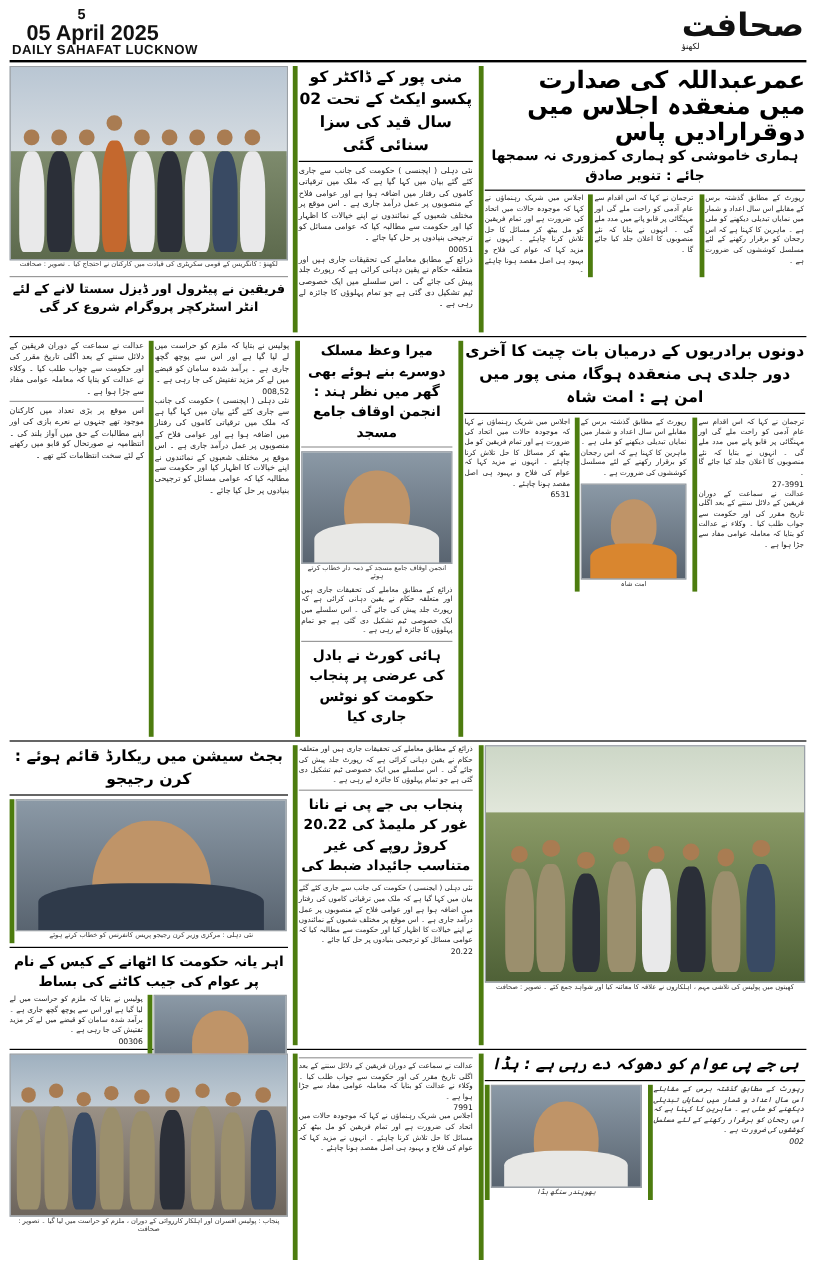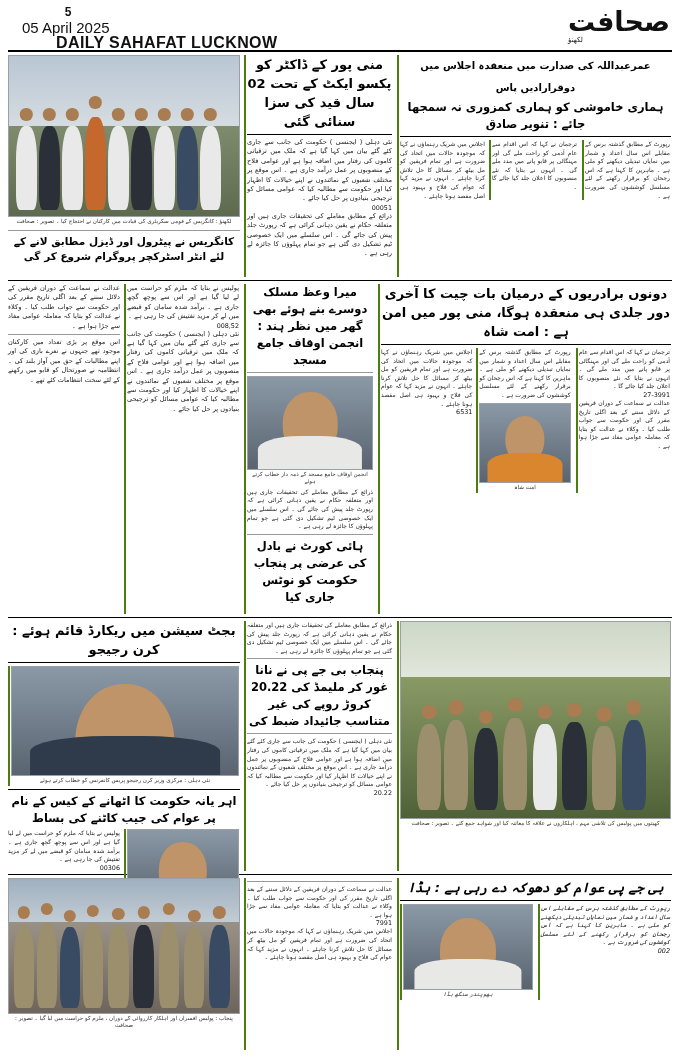--- a/index.html
+++ b/index.html
@@ -3,35 +3,35 @@
 <meta charset="utf-8">
 <style>
   html,body{margin:0;padding:0;background:#ffffff;}
   body{width:680px;height:1061px;font-family:"Liberation Sans",sans-serif;color:#111;overflow:hidden;}
   .page{position:relative;width:680px;height:1061px;background:#fff;box-sizing:border-box;padding:6px 8px;}
 
   
   .masthead{position:relative;height:44px;border-bottom:2px solid #000;margin-bottom:3px;}
   .mh-left{position:absolute;left:0;top:0;text-align:left;}
   .mh-pageno{font-size:12px;font-weight:bold;line-height:13px;text-align:center;width:120px;}
-  .mh-date{font-size:15px;font-weight:normal;line-height:17px;padding-left:14px;}
-  .mh-sub{font-size:16px;font-weight:bold;letter-spacing:.4px;line-height:13px;padding-left:2px;margin-left:46px;}
+  .mh-date{font-size:18px;font-weight:bold;line-height:17px;padding-left:14px;}
+  .mh-sub{font-size:11px;font-weight:bold;letter-spacing:.4px;line-height:13px;padding-left:2px;}
   .mh-logo{position:absolute;right:2px;top:2px;margin-left:16px;}
   .mh-logo .ar{font-family:"DejaVu Sans",sans-serif;font-size:27px;font-weight:bold;line-height:28px;}
   .mh-logo .tiny{font-size:7px;line-height:8px;}
 
   
   .cols{display:flex;gap:4px;}
   .col{flex:1;}
-  .rule-v{border-left:2px solid #4d7c0f;}
+  .rule-v{border-left:4px solid #4d7c0f;}
 
   .urdu{font-family:"DejaVu Sans",sans-serif;direction:rtl;text-align:justify;unicode-bidi:bidi-override;}
   .hl{font-family:"DejaVu Sans",sans-serif;direction:rtl;text-align:center;font-weight:bold;color:#000;}
 
-  .h1{font-size:10px;line-height:22px;}
+  .h1{font-size:20px;line-height:22px;text-align:right;}
   .h2{font-size:13px;line-height:19px;}
   .h3{font-size:11.5px;line-height:17px;}
   .h4{font-size:10.5px;line-height:15px;}
 
   .body-txt{font-size:6.6px;line-height:9.4px;color:#222;text-align:justify;}
   .body-txt.sm{font-size:6.0px;line-height:8.6px;}
 
   .photo{position:relative;background:#c9cdd2;overflow:hidden;border:1px solid #9aa0a6;}
   .cap{font-size:5.6px;line-height:7.4px;text-align:center;color:#333;padding:1px 1px 2px;}
   .sep{border-top:1px solid #000;margin:3px 0;}
@@ -85,21 +85,21 @@
         <div class="fig" style="left:23%;"></div>
         <div class="fig orange" style="left:33%;height:58%;"></div>
         <div class="fig" style="left:43%;"></div>
         <div class="fig dark" style="left:53%;"></div>
         <div class="fig" style="left:63%;"></div>
         <div class="fig blue" style="left:73%;"></div>
         <div class="fig" style="left:83%;"></div>
       </div>
       <div class="cap urdu">لکھنؤ : کانگریس کے قومی سکریٹری کی قیادت میں کارکنان نے احتجاج کیا ۔ تصویر : صحافت</div>
       <div class="sep thin"></div>
-      <div class="hl h4 urdu">کانگریس نے پیٹرول اور ڈیزل مطابق لانے کے لئے انٹر اسٹرکچر پروگرام شروع کر گی</div>
+      <div class="hl h4 urdu">فریقین نے پیٹرول اور ڈیزل سستا لانے کے لئے انٹر اسٹرکچر پروگرام شروع کر گی</div>
     </div>
 
     <div class="col rule-v col-pad" style="flex:0 0 145px;">
       <div class="hl h2 urdu">منی پور کے ڈاکٹر کو پکسو ایکٹ کے تحت 20 سال قید کی سزا سنائی گئی</div>
       <div class="sep"></div>
       <div class="body-txt urdu">نئی دہلی ( ایجنسی ) حکومت کی جانب سے جاری کئے گئے بیان میں کہا گیا ہے کہ ملک میں ترقیاتی کاموں کی رفتار میں اضافہ ہوا ہے اور عوامی فلاح کے منصوبوں پر عمل درآمد جاری ہے ۔ اس موقع پر مختلف شعبوں کے نمائندوں نے اپنے خیالات کا اظہار کیا اور حکومت سے مطالبہ کیا کہ عوامی مسائل کو ترجیحی بنیادوں پر حل کیا جائے ۔</div>
       <div class="tiny-num urdu">15000</div>
       <div class="body-txt urdu">ذرائع کے مطابق معاملے کی تحقیقات جاری ہیں اور متعلقہ حکام نے یقین دہانی کرائی ہے کہ رپورٹ جلد پیش کی جائے گی ۔ اس سلسلے میں ایک خصوصی ٹیم تشکیل دی گئی ہے جو تمام پہلوؤں کا جائزہ لے رہی ہے ۔</div>
     </div>
 

